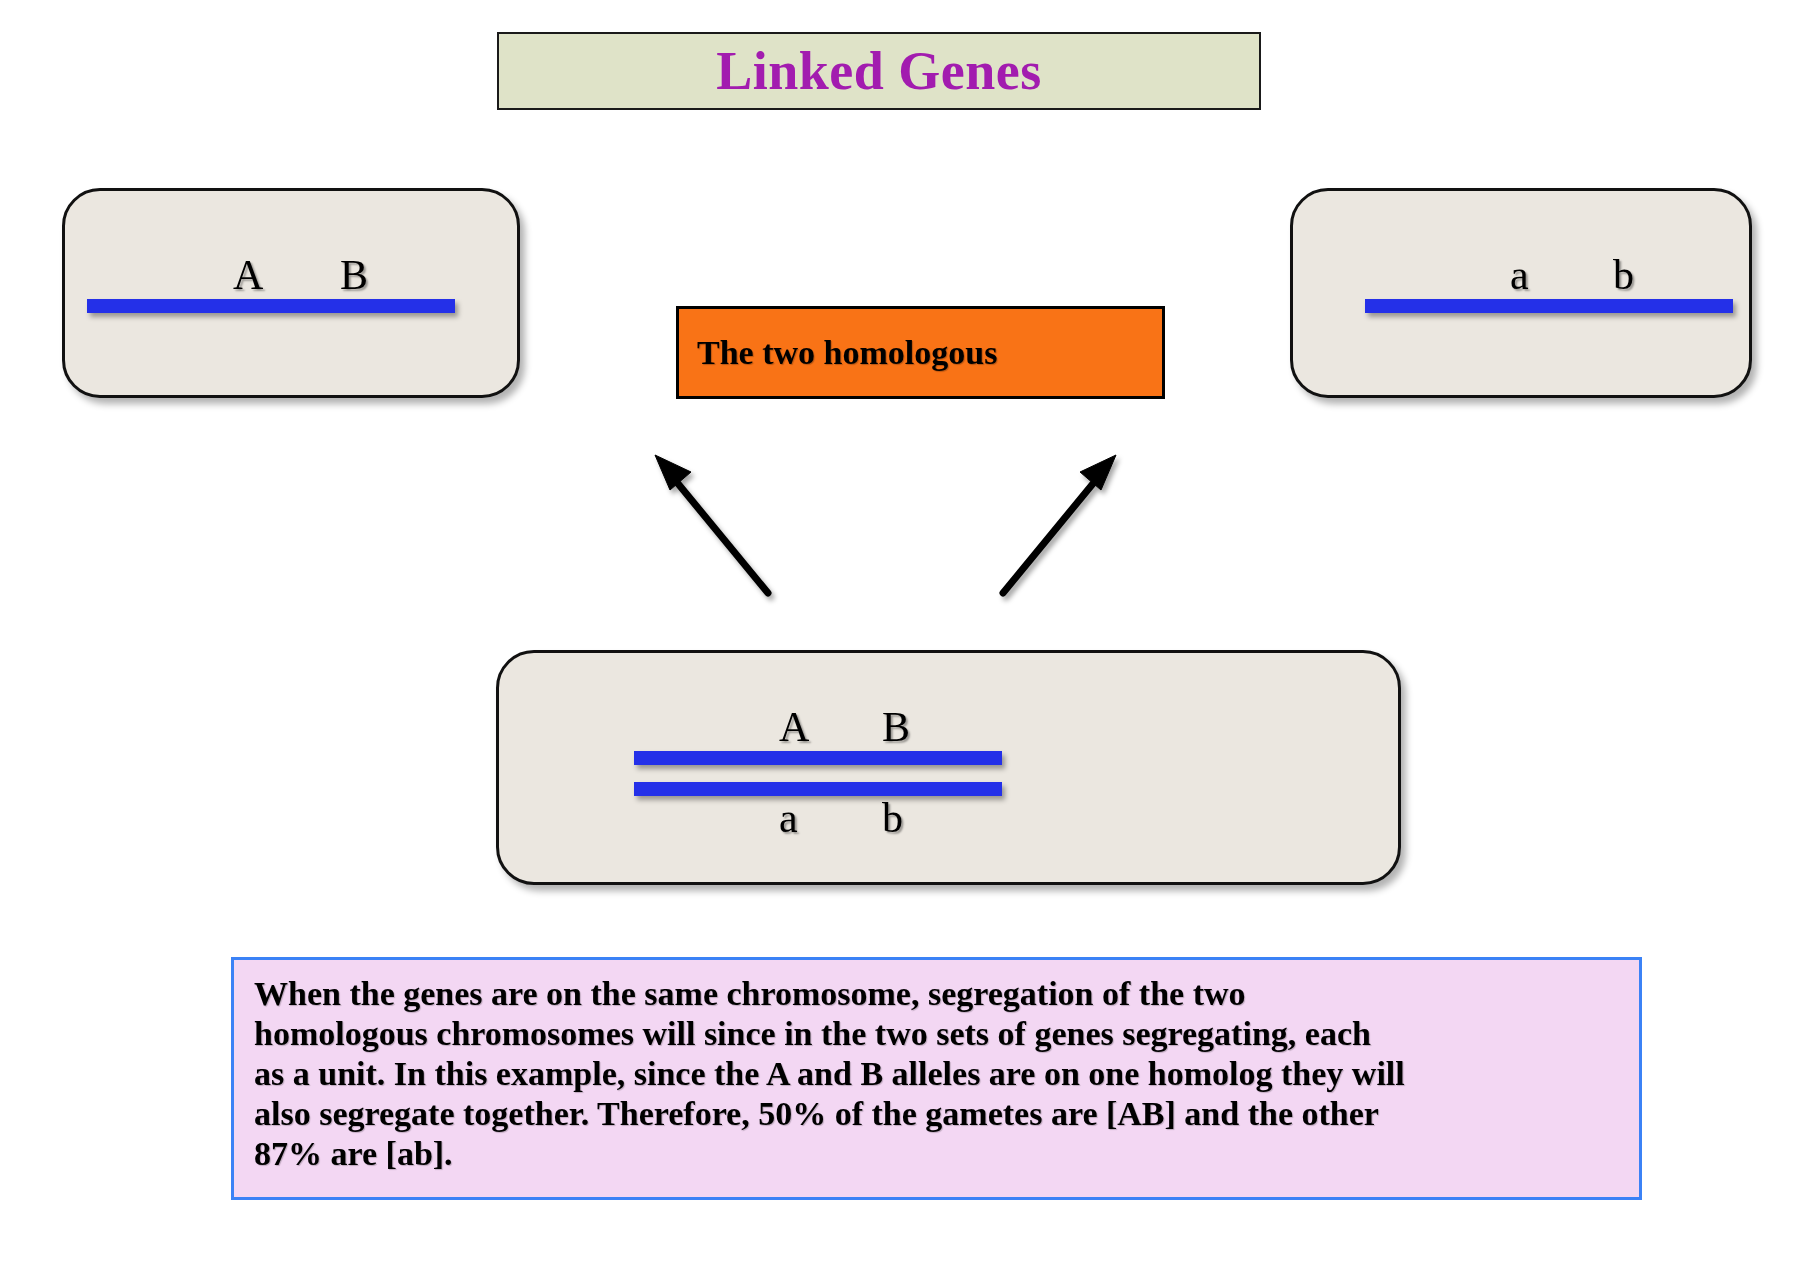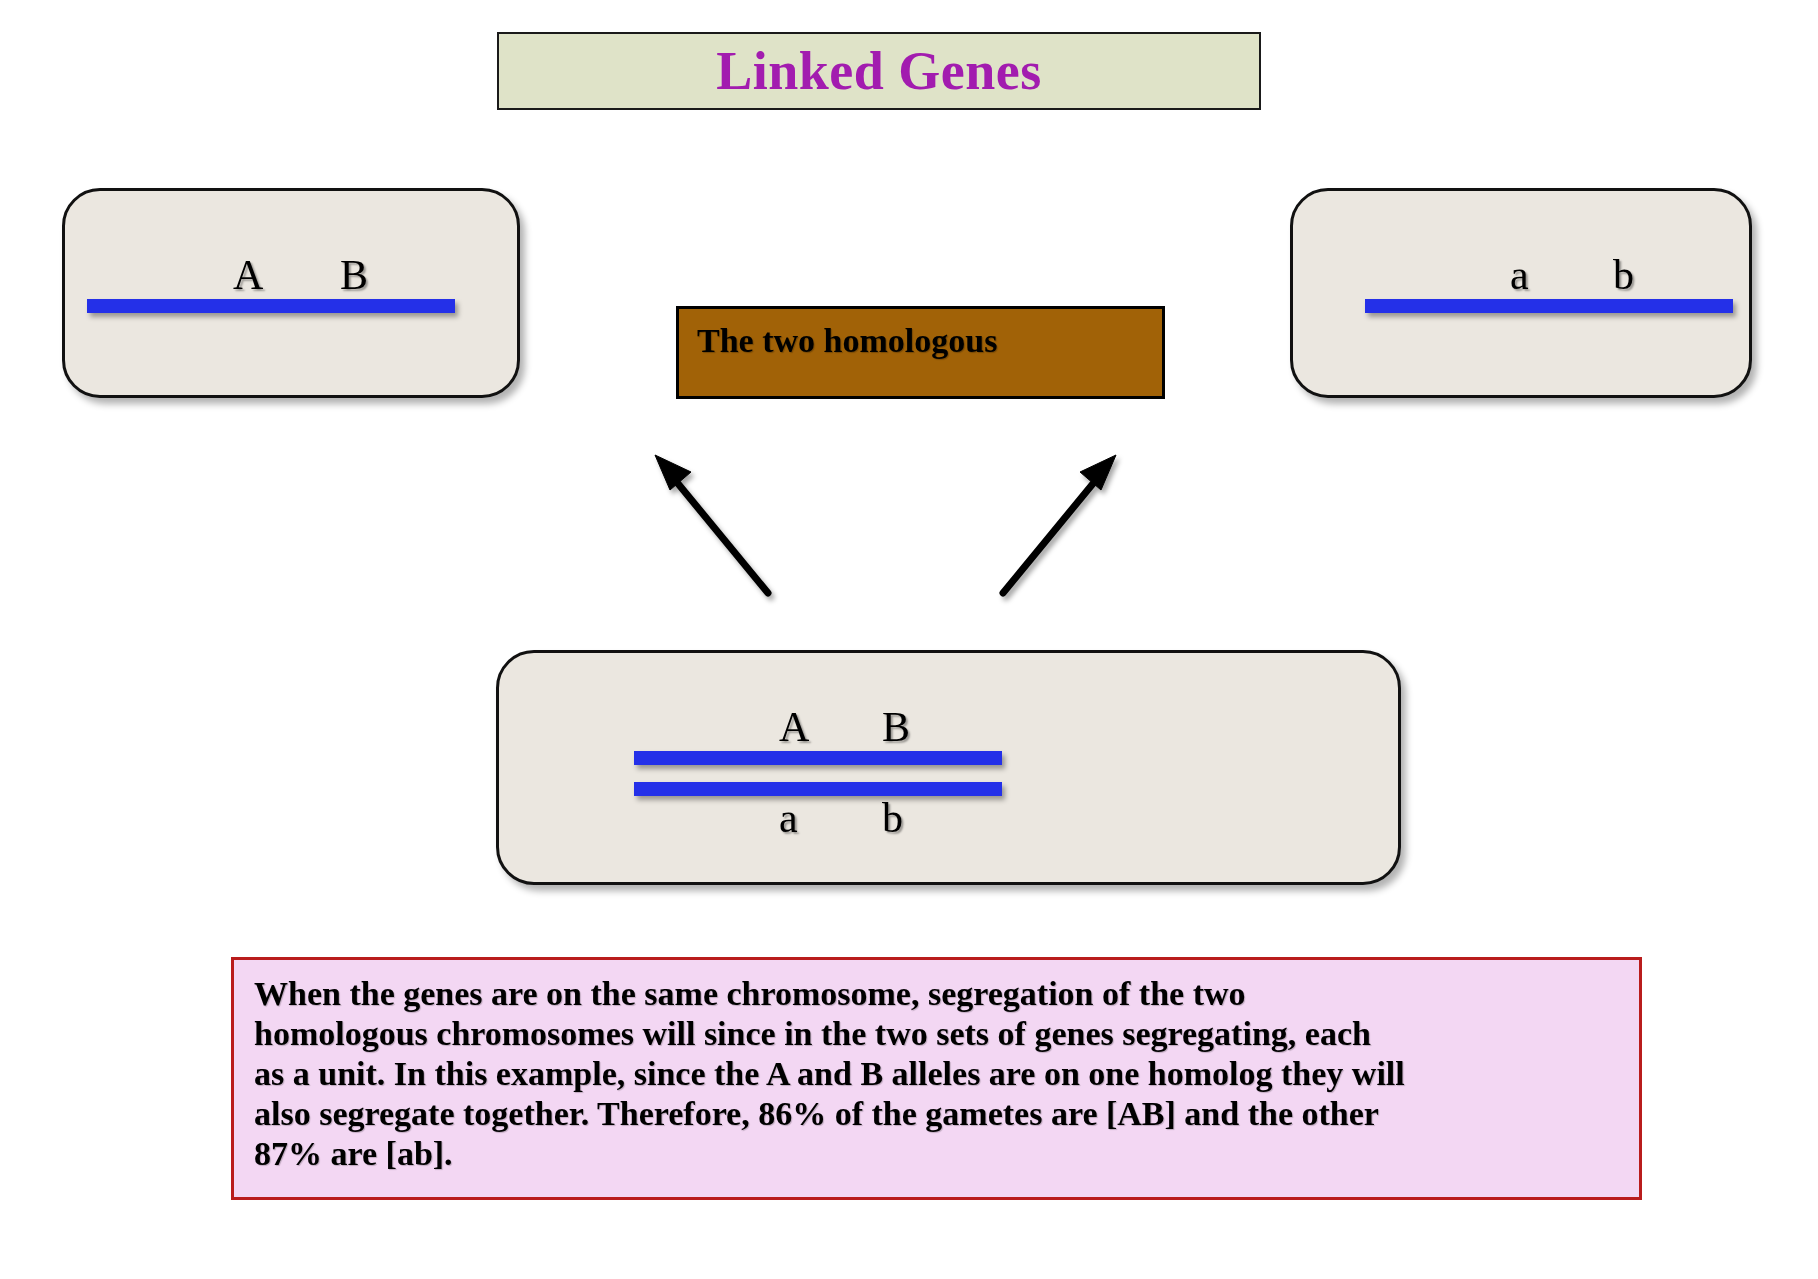--- a/index.html
+++ b/index.html
@@ -97,24 +97,24 @@
   .grp-bottom .allele-b { left: 248px; top: 0; }
   .bar-gap { height: 17px; }
 
   
   .callout {
     position: absolute;
     left: 676px;
     top: 306px;
     width: 489px;
     height: 93px;
-    background: #a16207;
+    background: #f97316;
     border: 3px solid #000000;
     box-sizing: border-box;
-    padding: 12px 14px 0 18px;
+    padding: 24px 14px 0 18px;
   }
   .callout-text {
     font-size: 34px;
     font-weight: bold;
     line-height: 1.18;
     color: #000000;
     text-shadow: 1px 1px 1px rgba(0,0,0,0.25);
   }
 
   
@@ -126,21 +126,21 @@
   .arrow-right-svg { left: 995px; top: 450px; }
 
   
   .explain-box {
     position: absolute;
     left: 231px;
     top: 957px;
     width: 1411px;
     height: 243px;
     background: #f3d7f3;
-    border: 3px solid #b91c1c;
+    border: 3px solid #3b82f6;
     box-sizing: border-box;
     padding: 14px 20px 0 20px;
   }
   .explain-text {
     font-size: 34px;
     font-weight: bold;
     line-height: 1.18;
     color: #000000;
     text-shadow: 1px 1px 1px rgba(0,0,0,0.22);
   }
@@ -215,17 +215,17 @@
     <g filter="url(#shB)" fill="#000000" stroke="#000000">
       <line x1="8" y1="143" x2="110" y2="19" stroke-width="7" stroke-linecap="round"></line>
       <polygon points="121,5 85,22 106,40"></polygon>
     </g>
   </svg>
 
   <div class="explain-box">
     <div class="explain-text">When the genes are on the same chromosome, segregation of the two</div>
     <div class="explain-text">homologous chromosomes will since in the two sets of genes segregating, each</div>
     <div class="explain-text">as a unit. In this example, since the A and B alleles are on one homolog they will</div>
-    <div class="explain-text">also segregate together. Therefore, 86% of the gametes are [AB] and the other</div>
+    <div class="explain-text">also segregate together. Therefore, 50% of the gametes are [AB] and the other</div>
     <div class="explain-text">87% are [ab].</div>
   </div>
 
 </div>
 
 </body></html>

